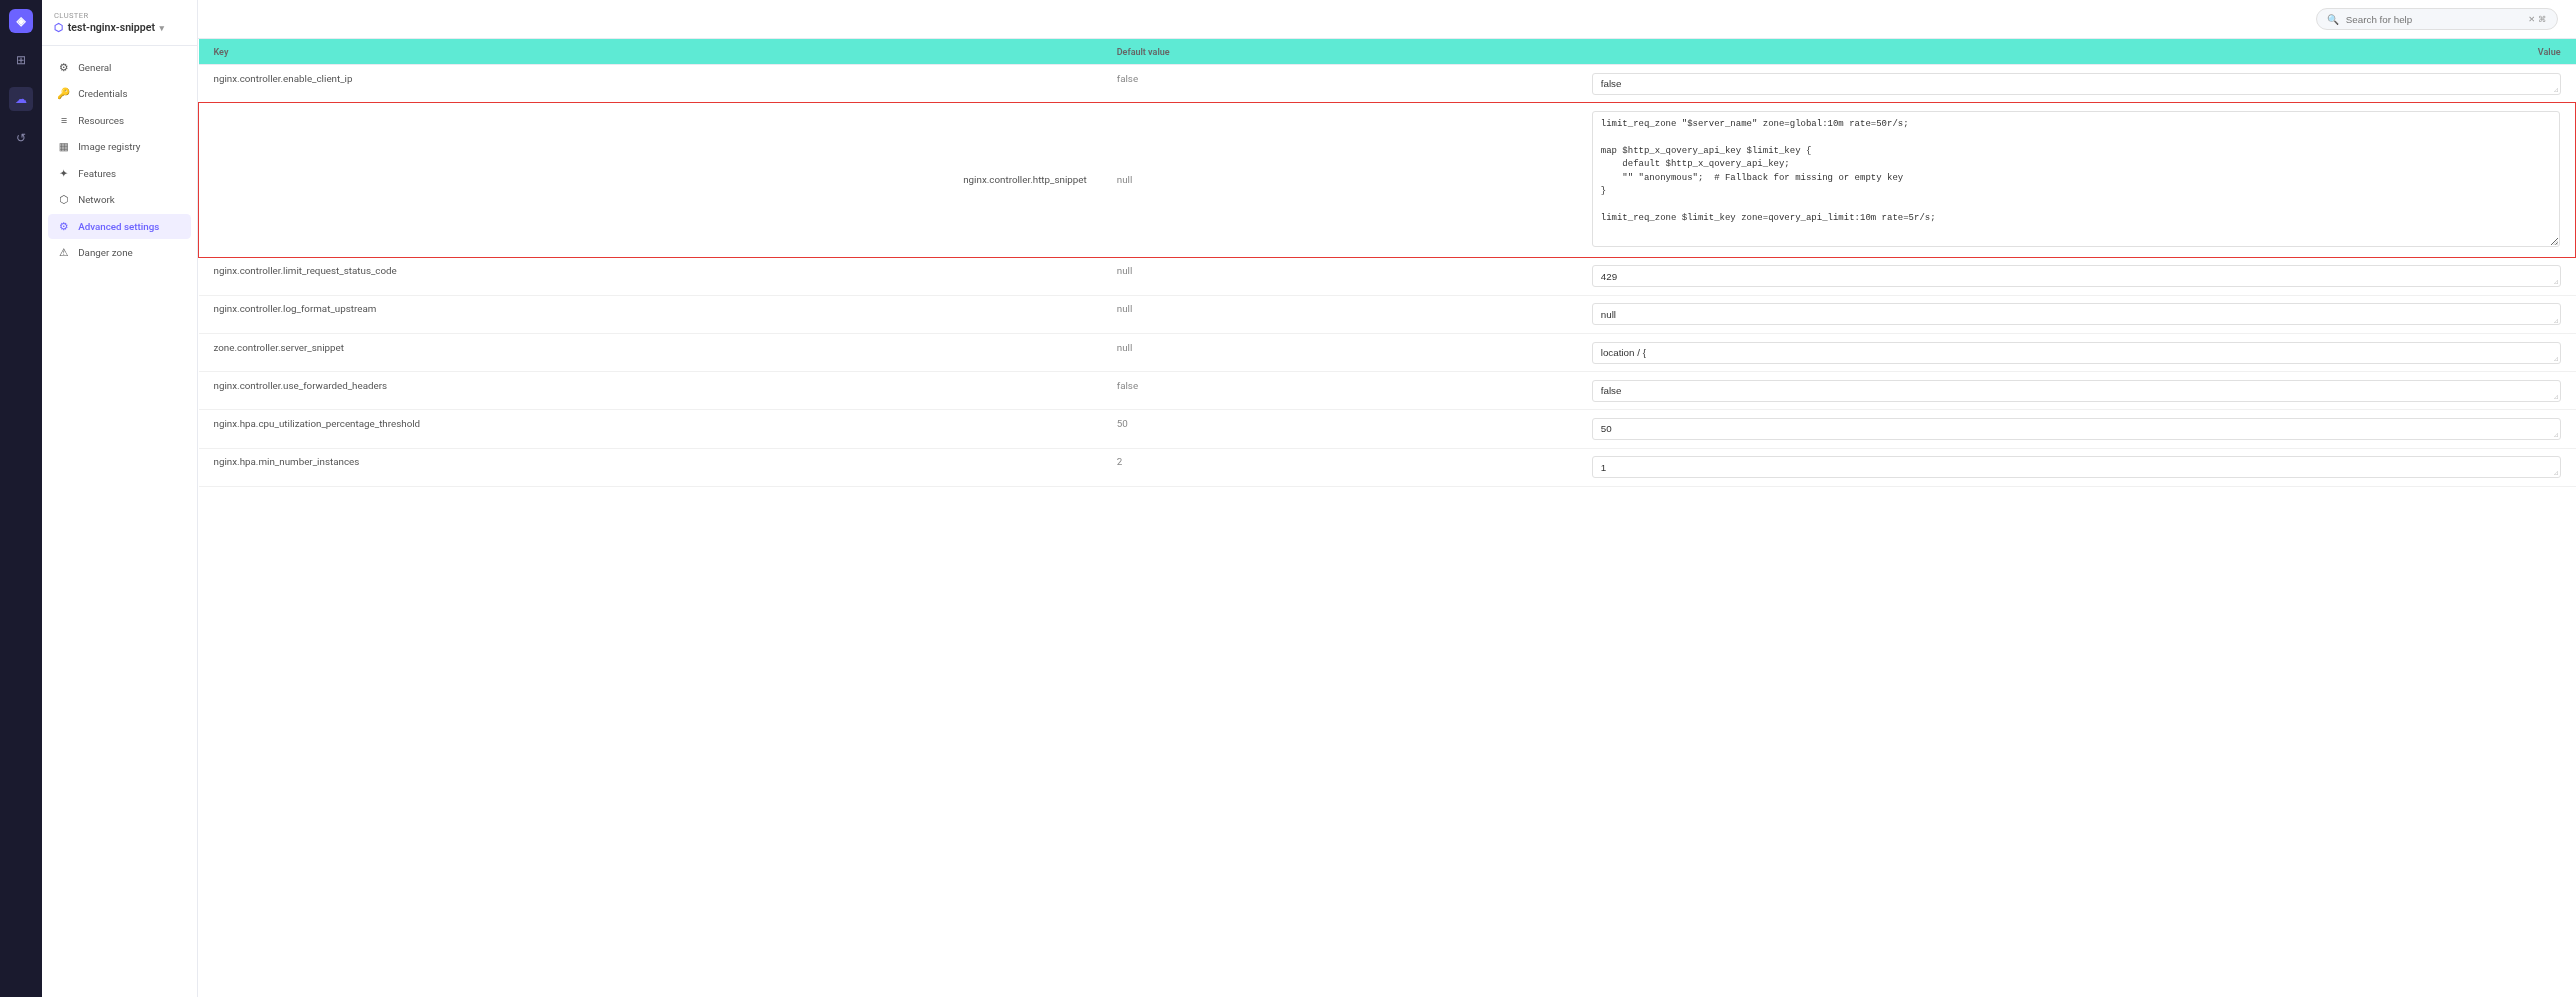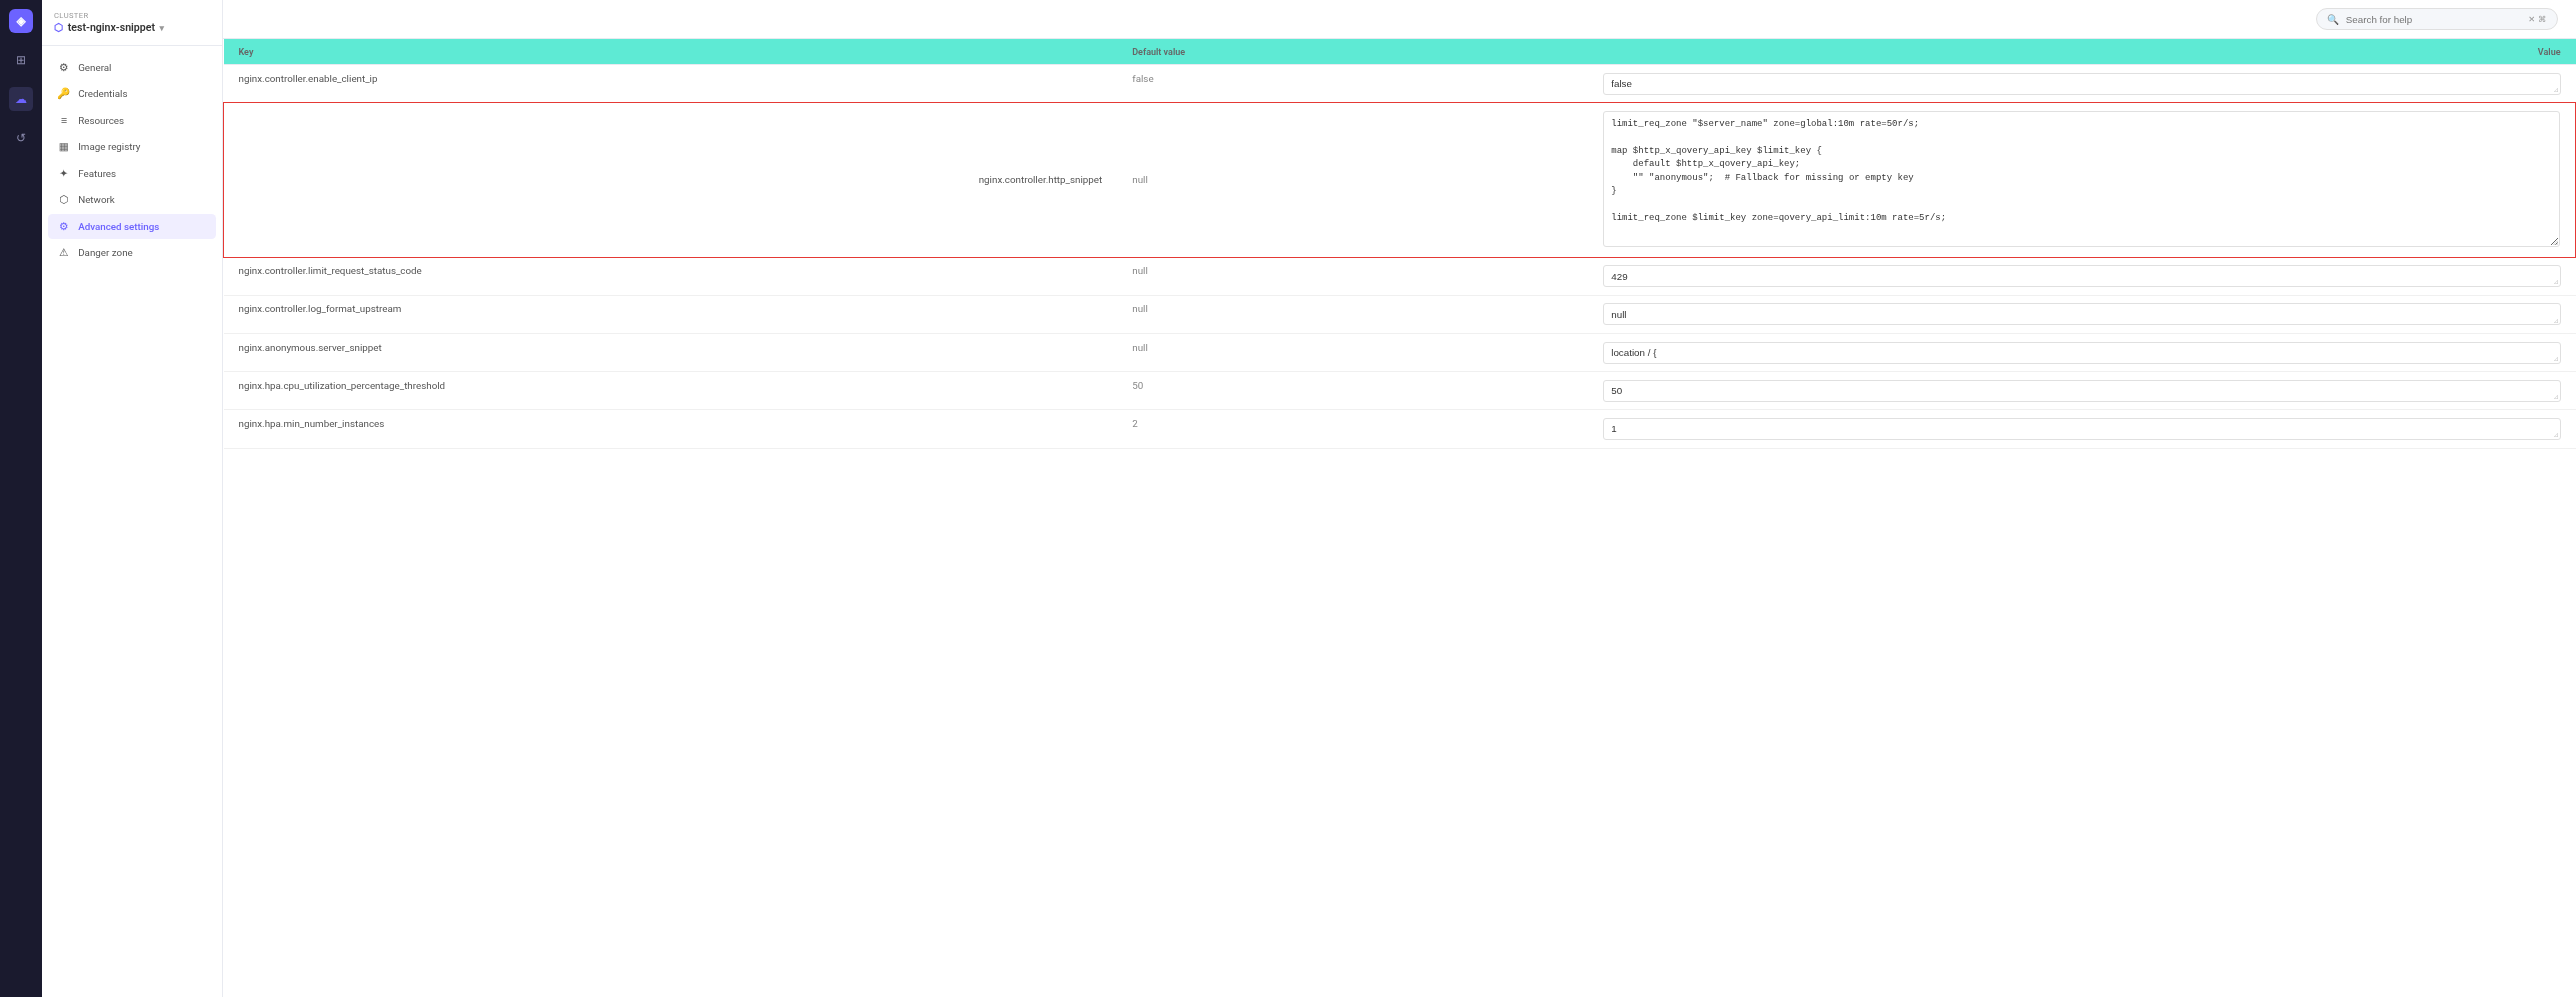--- a/index.html
+++ b/index.html
@@ -39,21 +39,21 @@
       cursor: pointer;
       font-size: 12px;
     }
     .icon-bar .nav-icon.active {
       background: #2d2d4e;
       color: #6c63ff;
     }
 
     
     .sidebar {
-      width: 181px;
+      width: 156px;
       background: #fff;
       border-right: 0.8px solid #e8eaf0;
       display: flex;
       flex-direction: column;
       flex-shrink: 0;
     }
     .sidebar-header {
       padding: 10.6px 12px;
       border-bottom: 0.8px solid #e8eaf0;
     }
@@ -374,30 +374,40 @@
           <td>null</td>
           <td>
             <div class="input-cell">
               <input type="text" value="null" style="">
               <span class="resize-corner">⊿</span>
             </div>
           </td>
         </tr>
 
         <tr>
-          <td>nginx.anonymous.server_snippet</td>
+          <td>zone.controller.server_snippet</td>
           <td>null</td>
           <td>
             <div class="input-cell server-snippet-cell">
               <input type="text" value="location / {" style="">
               <span class="resize-corner">⊿</span>
             </div>
           </td>
         </tr>
 
+        <tr>
+          <td>nginx.controller.use_forwarded_headers</td>
+          <td>false</td>
+          <td>
+            <div class="input-cell">
+              <input type="text" value="false" style="">
+              <span class="resize-corner">⊿</span>
+            </div>
+          </td>
+        </tr>
 
         <tr>
           <td>nginx.hpa.cpu_utilization_percentage_threshold</td>
           <td>50</td>
           <td>
             <div class="input-cell">
               <input type="text" value="50" style="">
               <span class="resize-corner">⊿</span>
             </div>
           </td>

